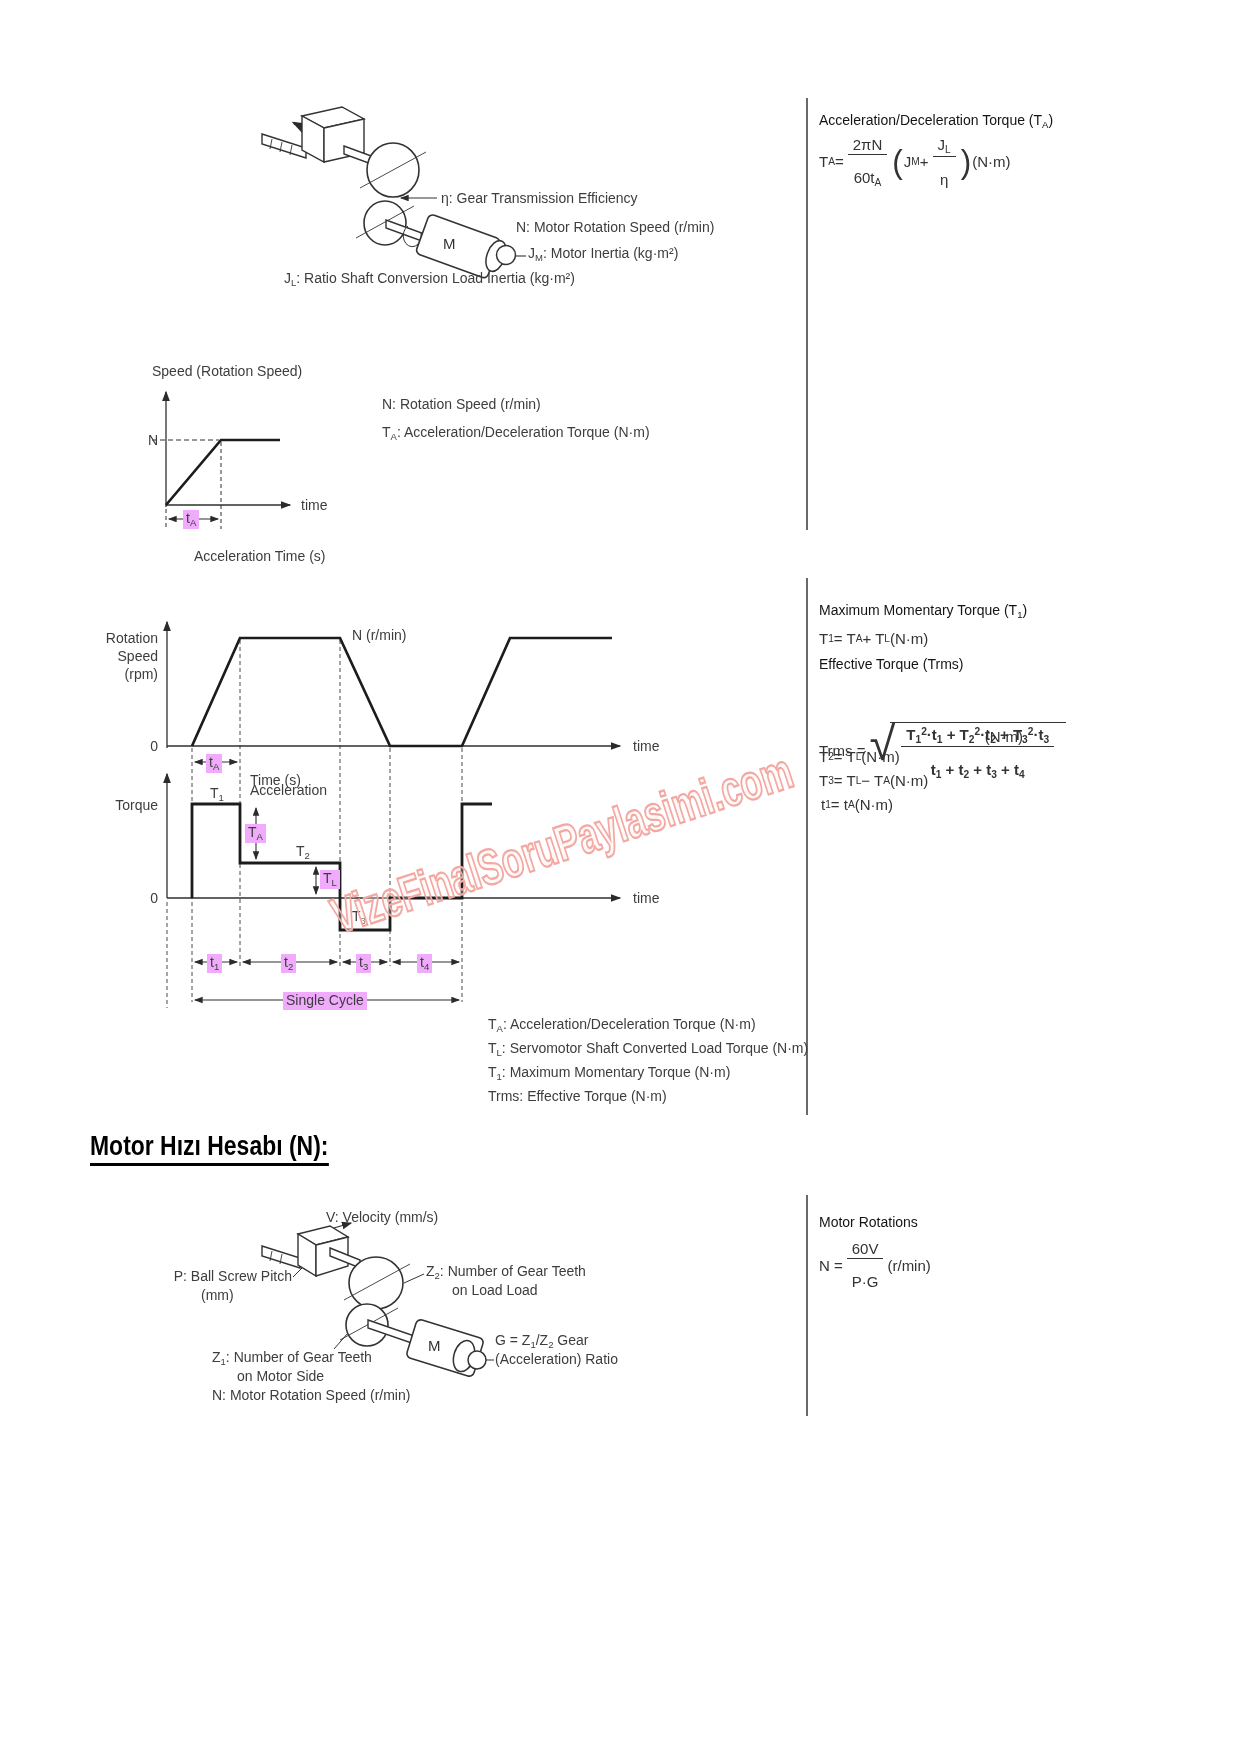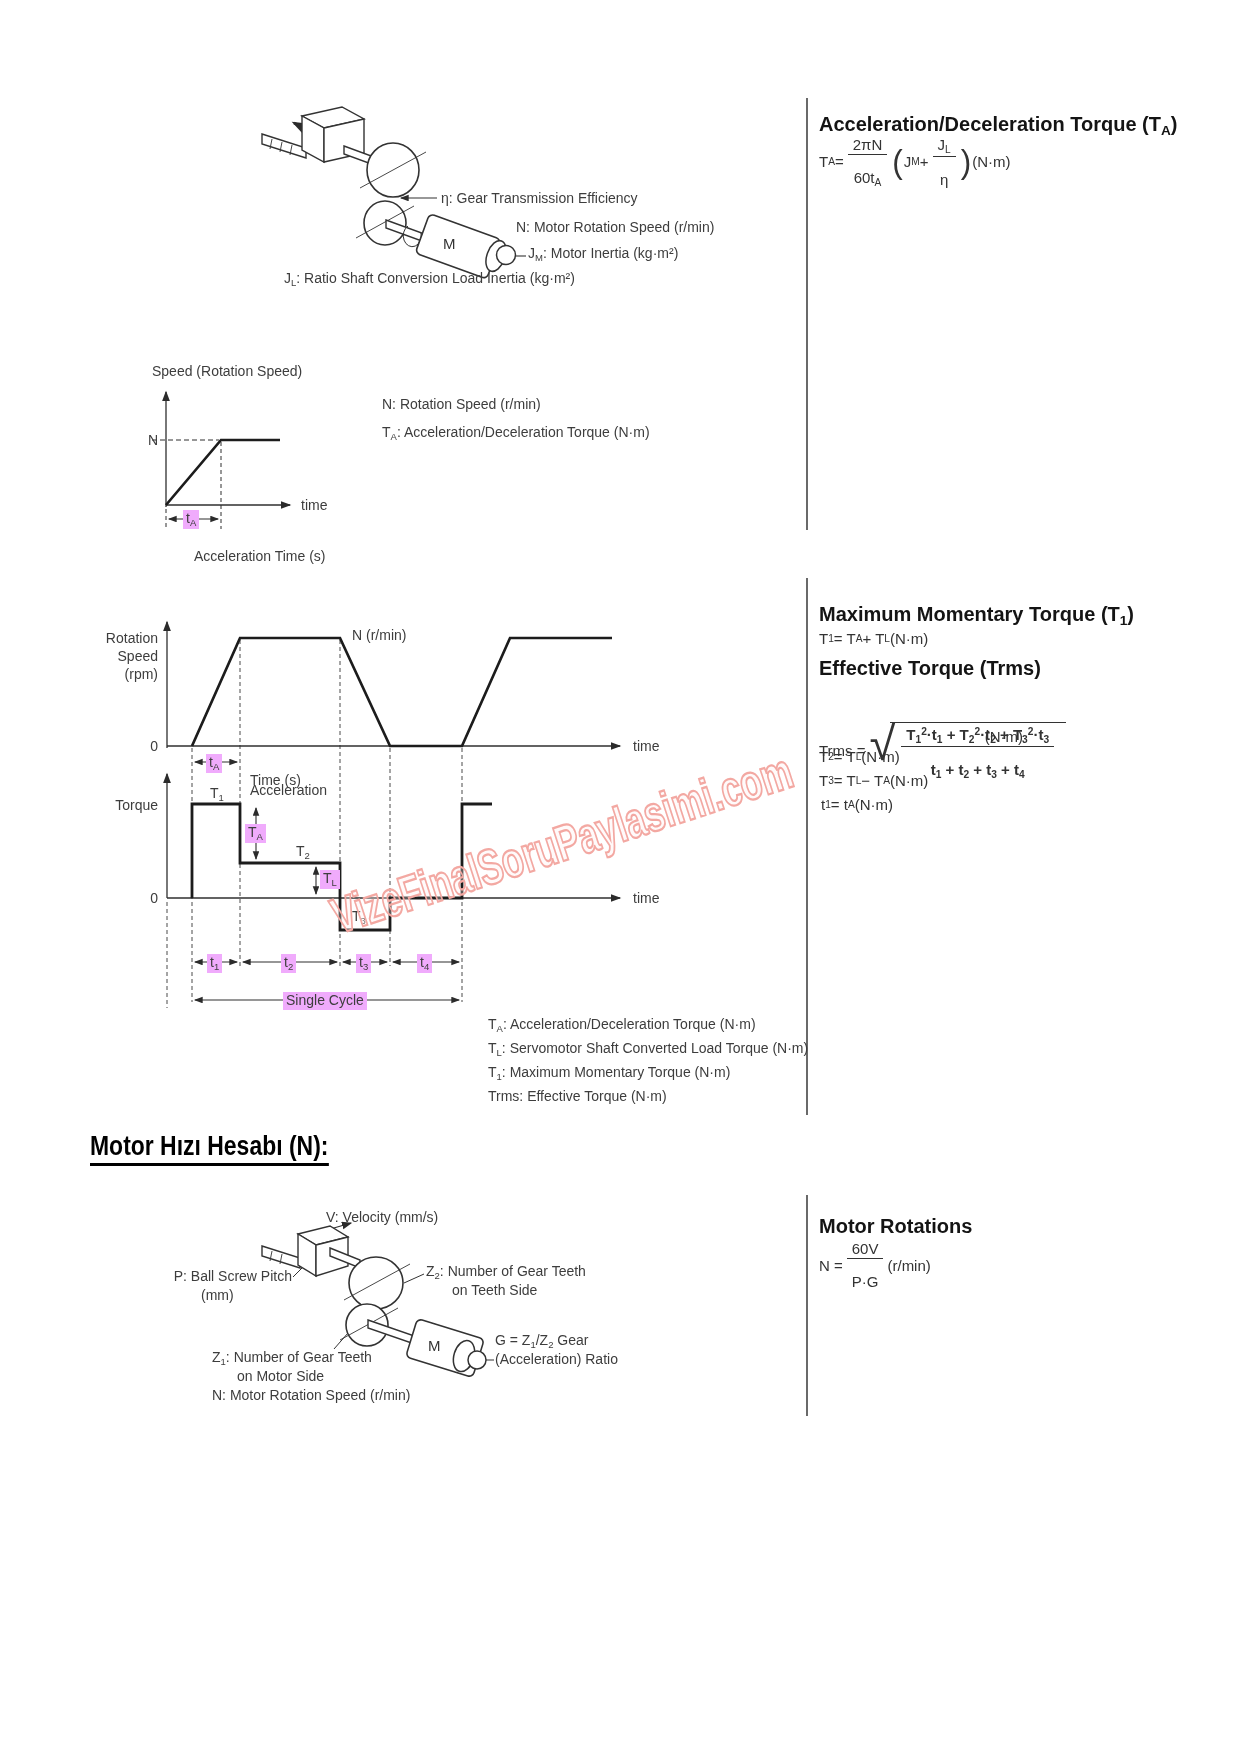--- a/index.html
+++ b/index.html
@@ -2,21 +2,21 @@
 <html><head>
 <meta charset="utf-8">
 <style>
   html,body{margin:0;padding:0;background:#e8e8e8;}
   #page{position:relative;width:1240px;height:1754px;background:#ffffff;margin:0 auto;
         font-family:"Liberation Sans","DejaVu Sans",sans-serif;overflow:hidden;}
   #gfx{position:absolute;left:0;top:0;z-index:1;}
   .lbl{position:absolute;z-index:2;font-size:14px;color:#3d3d3d;white-space:nowrap;line-height:1.25;}
   .lbl-r{text-align:right;}
   .bg{background:#f0abfc;padding:0 3px;}
-  .bold-title{font-weight:bold;font-size:20px;color:#141414;}
+  .bold-title{font-weight:normal;font-size:14px;color:#141414;}
   .formula{position:absolute;z-index:2;font-size:15px;color:#333;white-space:nowrap;display:flex;align-items:center;}
   .sub{font-size:0.68em;vertical-align:-0.28em;}
   .sup{font-size:0.68em;vertical-align:0.5em;}
   .frac{display:inline-flex;flex-direction:column;text-align:center;vertical-align:middle;margin:0 4px;gap:13px;}
   .fnum{padding:0 5px 1px;border-bottom:1.4px solid #333;}
   .fden{padding:1px 5px 0;}
   .bp{font-size:2.1em;font-weight:300;line-height:0.8;margin:0 1px;transform:scaleY(1.05);}
   .sqrt{display:inline-flex;align-items:flex-start;margin-left:4px;}
   .radical{font-size:47px;line-height:0.92;font-weight:200;margin-right:-5px;color:#333;}
   .sqrtbody{border-top:1.6px solid #333;padding:3px 8px 0 7px;font-weight:bold;}
@@ -243,21 +243,21 @@
       <span class="sub">A</span>
       <span> (N·m)</span>
     </div>
 
   <div id="heading">Motor Hızı Hesabı (N):</div>
 
   <div class="lbl" style="left:326px;top:1209px;">V: Velocity (mm/s)</div>
   <div class="lbl lbl-r" style="left:160px;top:1268px;width:132px;">P: Ball Screw Pitch</div>
   <div class="lbl" style="left:201px;top:1287px;">(mm)</div>
   <div class="lbl" style="left:426px;top:1263px;"><span>Z</span><span class="sub">2</span><span>: Number of Gear Teeth</span></div>
-  <div class="lbl" style="left:452px;top:1282px;">on Teeth Side</div>
+  <div class="lbl" style="left:452px;top:1282px;">on Load Load</div>
   <div class="lbl" style="left:212px;top:1349px;"><span>Z</span><span class="sub">1</span><span>: Number of Gear Teeth</span></div>
   <div class="lbl" style="left:237px;top:1368px;">on Motor Side</div>
   <div class="lbl" style="left:212px;top:1387px;">N: Motor Rotation Speed (r/min)</div>
   <div class="lbl" style="left:495px;top:1332px;"><span>G = Z</span><span class="sub">1</span><span>/Z</span><span class="sub">2</span><span> Gear</span></div>
   <div class="lbl" style="left:495px;top:1351px;">(Acceleration) Ratio</div>
   <div class="lbl mletter" style="left:428px;top:1337px;">M</div>
 
   <div class="lbl bold-title" style="left:819px;top:1214px;">Motor Rotations</div>
   <div class="formula" style="left:819px;top:1240px;">
       <span>N = </span>

